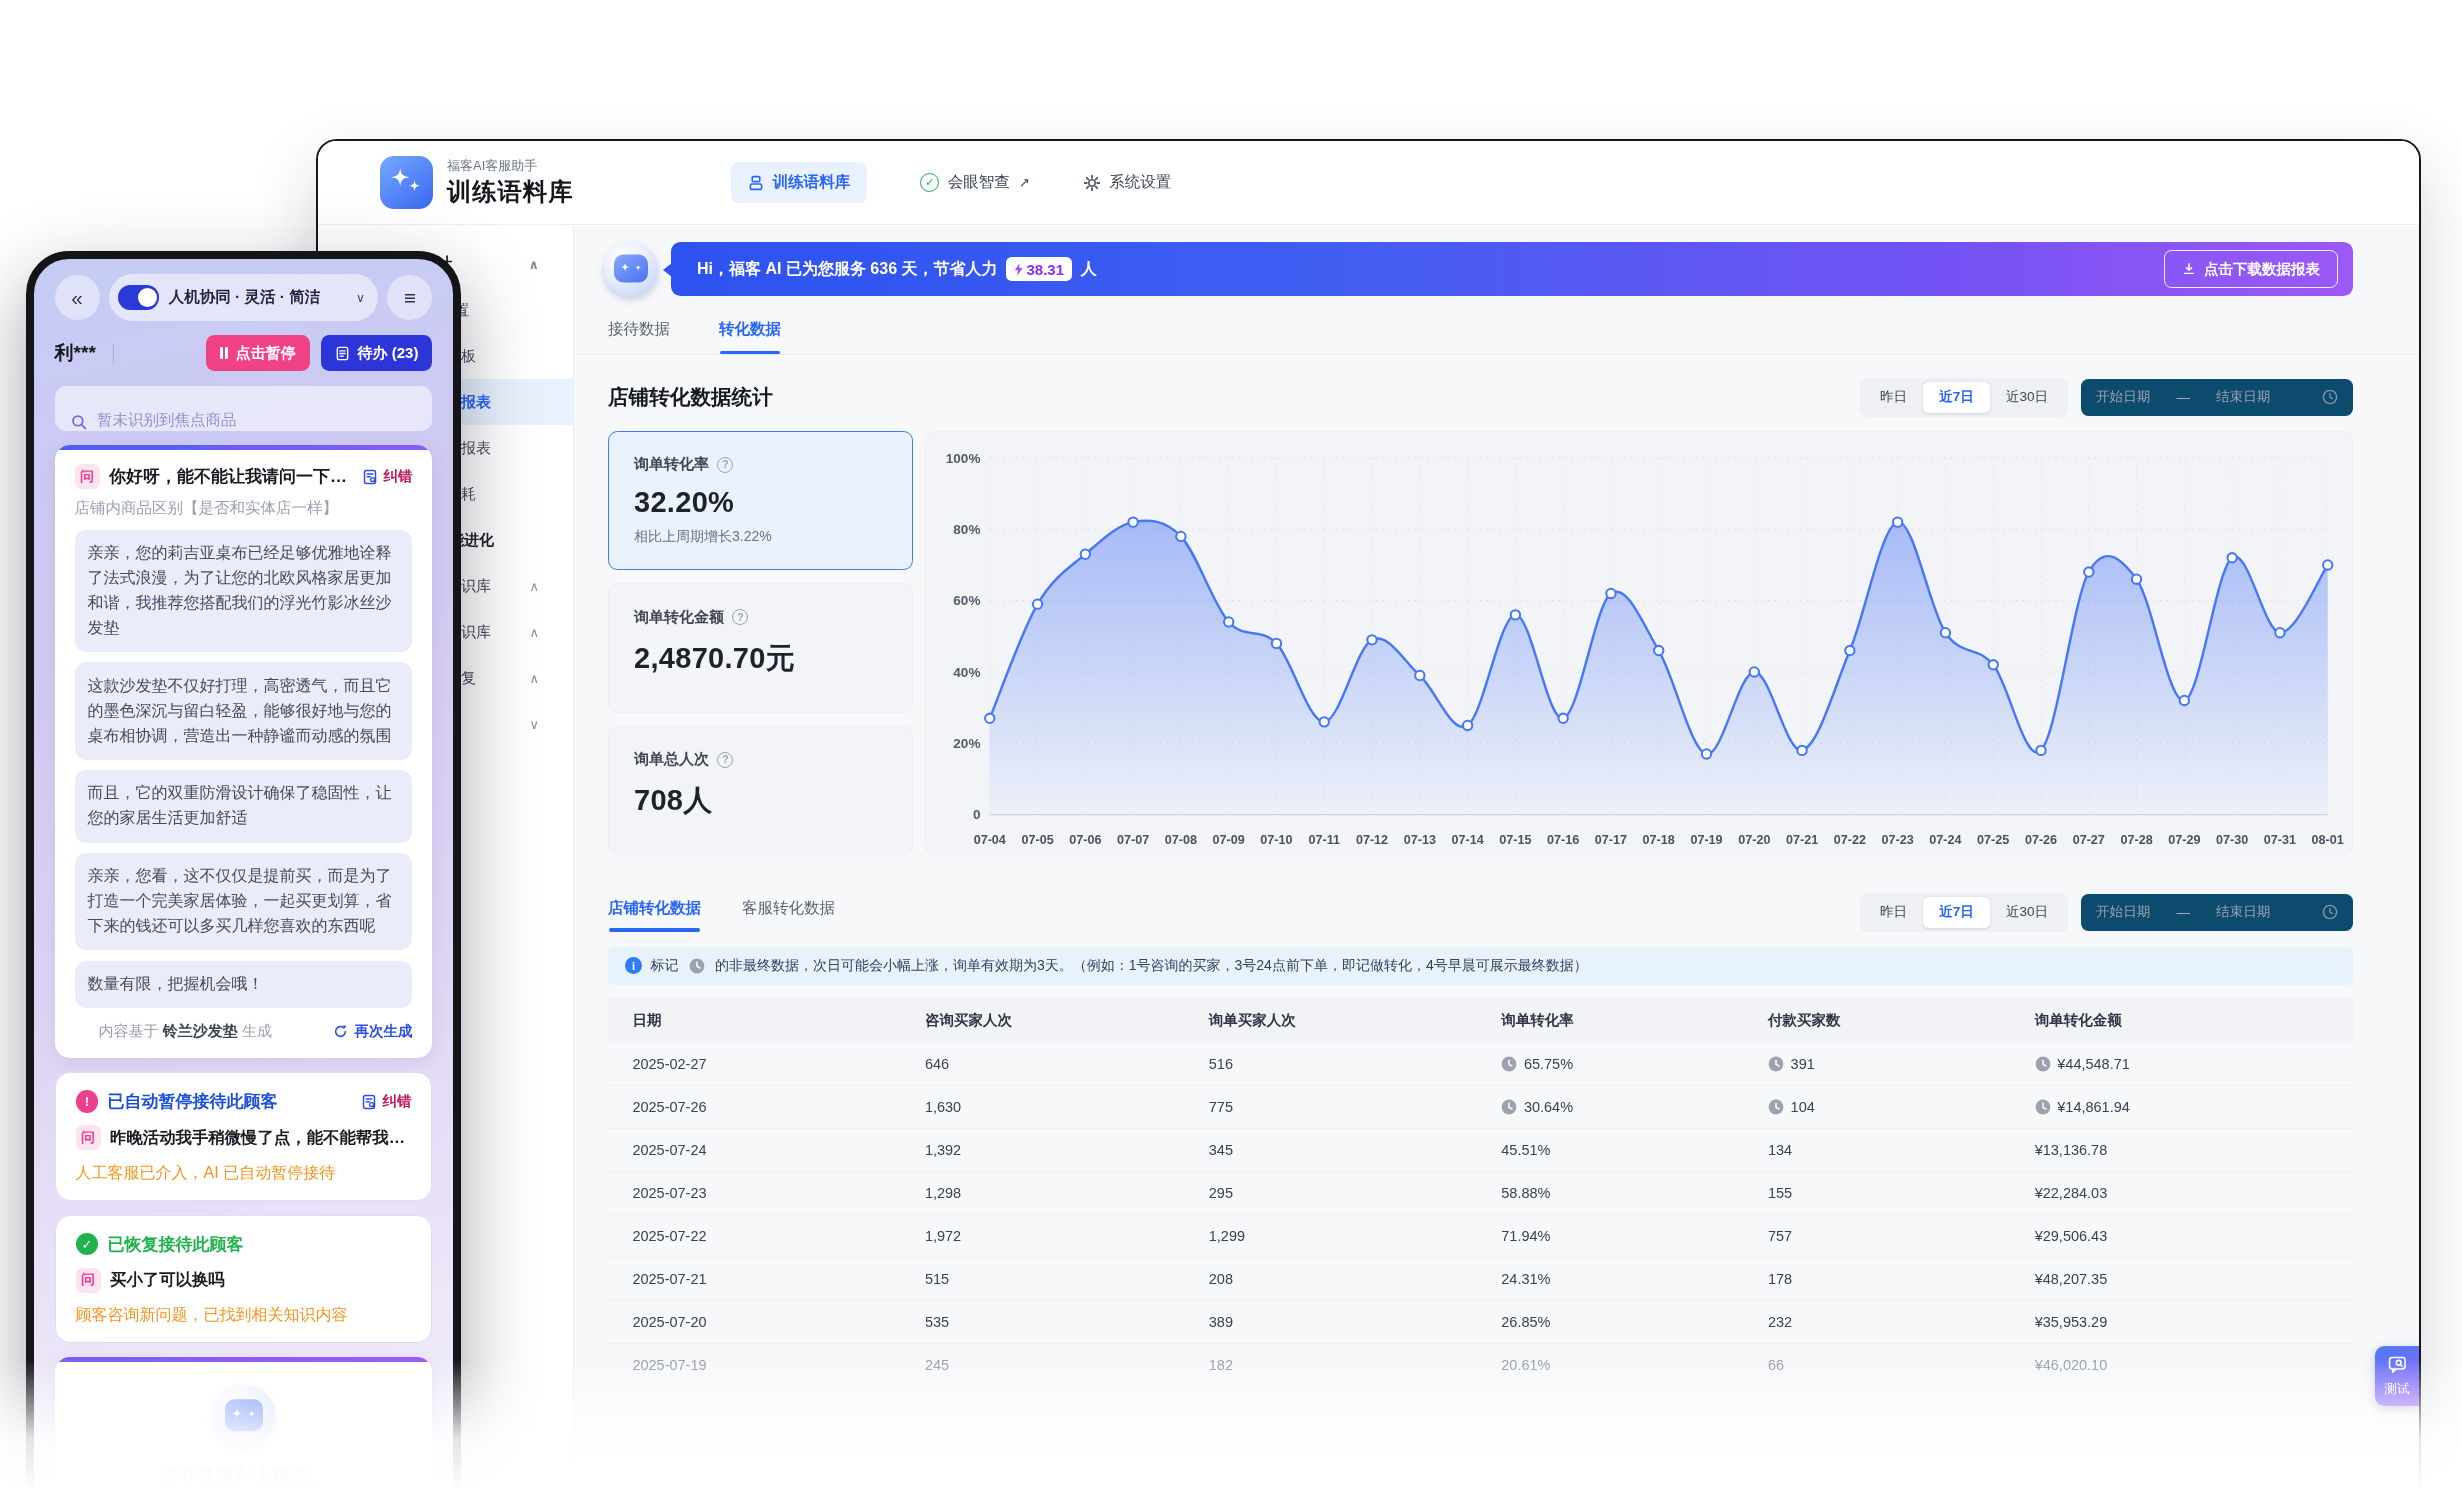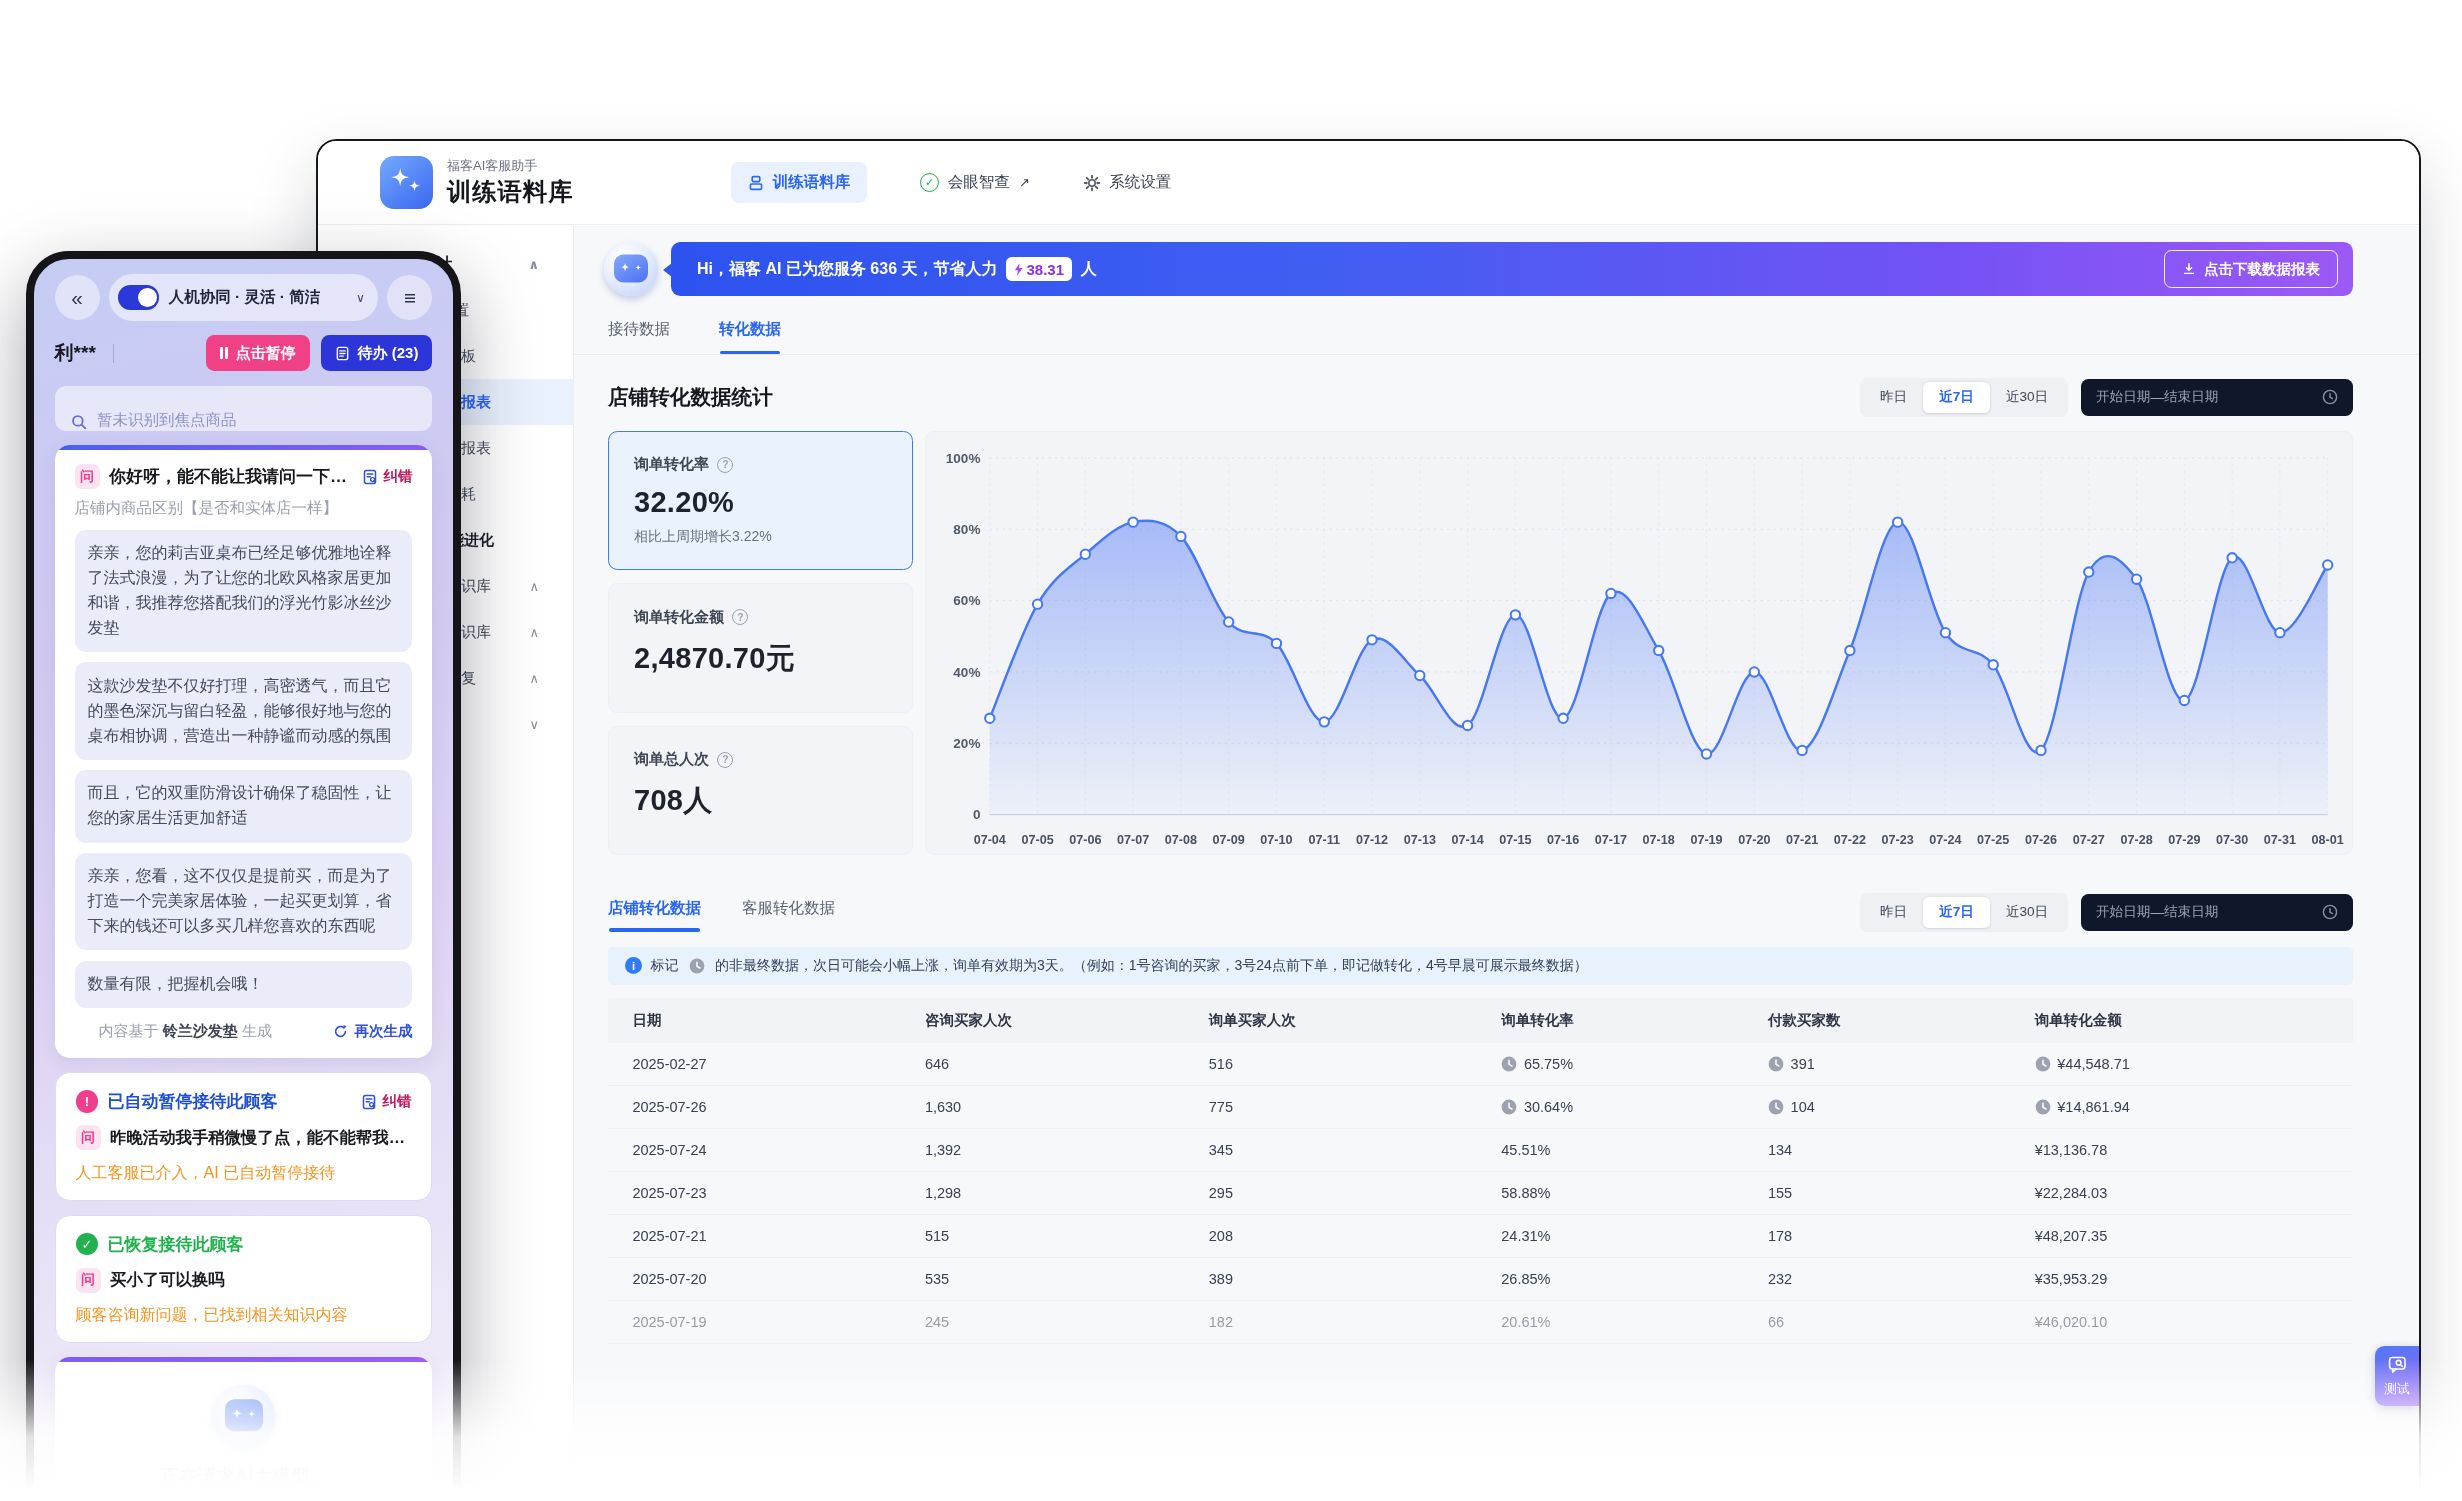--- a/index.html
+++ b/index.html
@@ -64,21 +64,21 @@
   .tab.active::after { content:""; position:absolute; left:0.9px; right:0.9px; bottom:-0.9px; height:3.3px;
     background:#2a66f5; border-radius:1.9px; }
 
   .section-row { margin:23.5px 66px 0 34px; display:flex; align-items:center; justify-content:space-between; }
   .section-title { font-size:20.6px; font-weight:800; color:#15181f; }
   .filters { display:flex; gap:13px; align-items:center; }
   .seg { background:#eef0f4; border-radius:7.5px; padding:3.8px; display:flex; }
   .seg .seg-btn { border:0; background:transparent; font-family:inherit; font-size:13.6px; color:#3f4654;
     padding:6.6px 16px; border-radius:5.6px; cursor:pointer; }
   .seg .on { background:#fff; color:#2a66f5; font-weight:700; box-shadow:0 0.9px 2.8px rgba(20,30,60,.14); }
-  .range { background:#0f172a; border-radius:7.5px; padding:9.4px 15px; display:flex; gap:0;
+  .range { background:#0c4a6e; border-radius:7.5px; padding:9.4px 15px; display:flex; gap:26px;
     color:#9aa1ae; font-size:13.6px; align-items:center; min-width:272px; cursor:pointer; }
   .range .sep { color:#b3b9c4; }
   .range .r-ico { margin-left:auto; display:flex; }
 
   .data-row { margin:14px 66px 0 34px; display:flex; gap:12.2px; height:424px; }
   .stats-col { width:305px; display:flex; flex-direction:column; gap:13px; flex:0 0 auto; }
   .stat { background:#f2f4f8; border:1.4px solid #eceff4; border-radius:9.4px; padding:23.5px 25px; flex:1; cursor:pointer; }
   .stat.sel { background:#eaf2fe; border-color:#3e7bf0; }
   .stat .lb { font-size:15px; color:#3f4654; font-weight:600; display:flex; gap:8.4px; align-items:center; }
   .stat .val { font-size:29px; font-weight:800; color:#1e222b; margin-top:12.2px; letter-spacing:0.3px; }
@@ -604,20 +604,34 @@
               <span class="cellv">58.88%</span>
             </span>
             <span class="c4">
               <span class="cellv">155</span>
             </span>
             <span class="c5">
               <span class="cellv">¥22,284.03</span>
             </span>
           </div>
           <div class="tbl-row trow">
+            <span class="c0">2025-07-22</span>
+            <span class="c1">1,972</span>
+            <span class="c2">1,299</span>
+            <span class="c3">
+              <span class="cellv">71.94%</span>
+            </span>
+            <span class="c4">
+              <span class="cellv">757</span>
+            </span>
+            <span class="c5">
+              <span class="cellv">¥29,506.43</span>
+            </span>
+          </div>
+          <div class="tbl-row trow">
             <span class="c0">2025-07-21</span>
             <span class="c1">515</span>
             <span class="c2">208</span>
             <span class="c3">
               <span class="cellv">24.31%</span>
             </span>
             <span class="c4">
               <span class="cellv">178</span>
             </span>
             <span class="c5">

